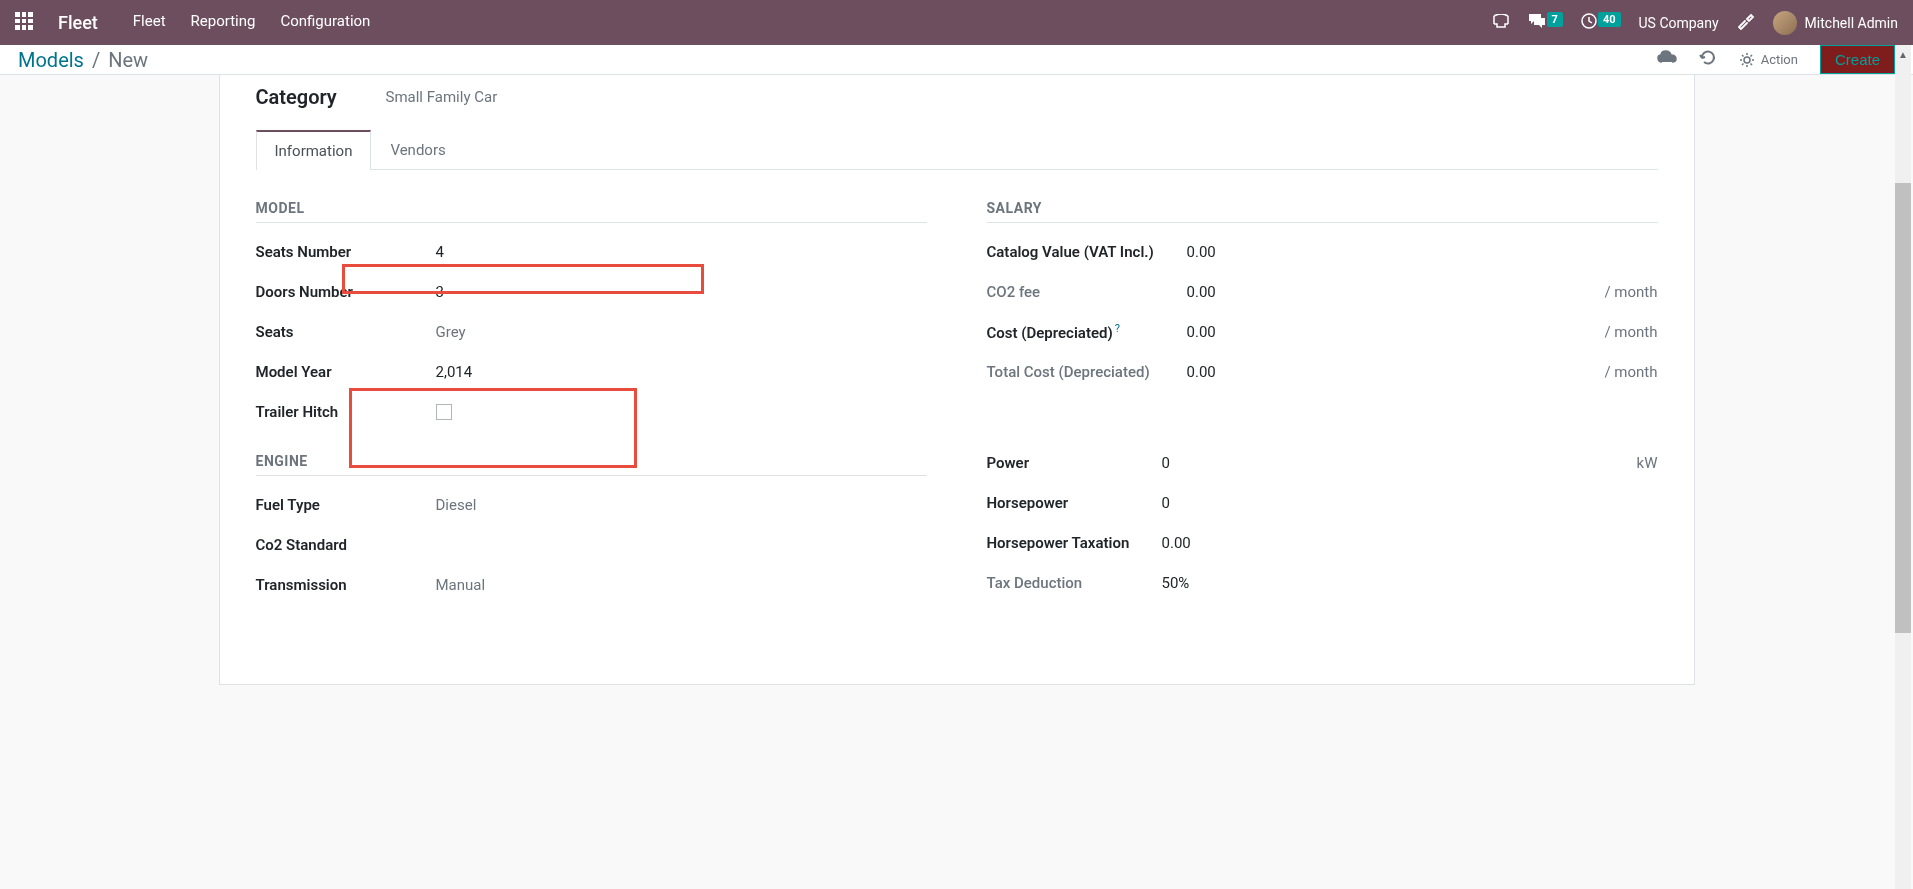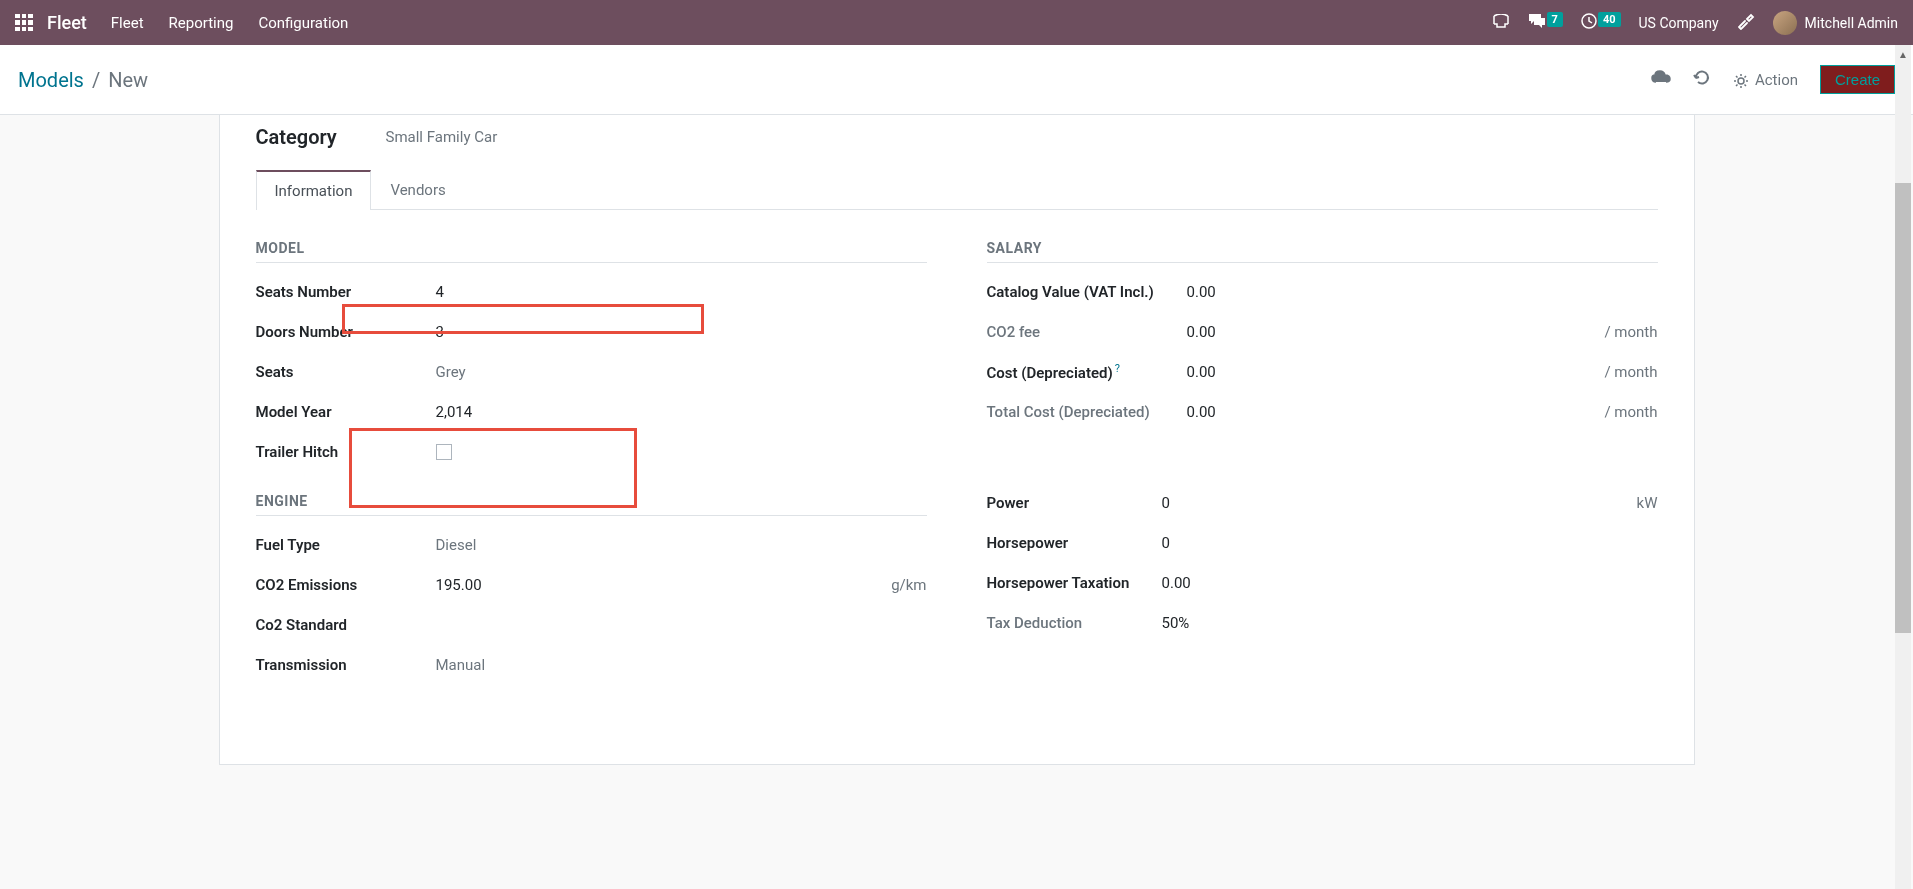--- a/index.html
+++ b/index.html
@@ -1,37 +1,37 @@
 <!DOCTYPE html>
 <html><head>
 <meta charset="utf-8">
 <style>
 * { box-sizing: border-box; margin: 0; padding: 0; }
 body { font-family: -apple-system, BlinkMacSystemFont, "Segoe UI", Roboto, "Helvetica Neue", Arial, sans-serif; font-size: 14px; color: #212529; background: #f9f9f9; }
 .topbar { background: #6d4e5e; color: #fff; height: 45px; display: flex; align-items: center; padding: 0 15px; }
-.topbar-left { display: flex; align-items: center; gap: 14px; }
+.topbar-left { display: flex; align-items: flex-start; gap: 25px; }
 .apps-icon { width: 18px; height: 18px; display: grid; grid-template-columns: repeat(3, 1fr); grid-template-rows: repeat(3, 1fr); gap: 2px; }
 .apps-icon span { background: #fff; }
 .app-title { font-size: 18px; font-weight: 500; }
 .topbar-menu { display: flex; gap: 25px; margin-left: 10px; }
 .topbar-menu a { color: #fff; text-decoration: none; font-size: 15px; }
 .topbar-right { margin-left: auto; display: flex; align-items: center; gap: 18px; }
 .topbar-icon { color: #fff; position: relative; font-size: 16px; }
 .badge { background: #00a09d; color: #fff; font-size: 11px; padding: 1px 5px; border-radius: 2px; position: relative; top: -6px; margin-left: -3px; font-weight: bold; }
 .avatar { width: 24px; height: 24px; border-radius: 50%; background: linear-gradient(135deg, #c9a581, #8b6f52); display: inline-block; }
 .topbar-user { display: flex; align-items: center; gap: 8px; }
 
-.controlbar { background: #fff; border-bottom: 1px solid #dee2e6; padding: 20px 18px; display: flex; align-items: center; }
+.controlbar { background: #fff; border-bottom: 1px solid #dee2e6; padding: 0 18px; display: flex; align-items: center; }
 .breadcrumb { font-size: 20px; display: flex; align-items: center; gap: 8px; }
 .breadcrumb a { color: #00748f; text-decoration: none; }
 .breadcrumb .sep { color: #6c757d; }
 .breadcrumb .current { color: #6c757d; }
 .controlbar-right { margin-left: auto; display: flex; align-items: center; gap: 22px; }
 .ctrl-icon { color: #6c757d; font-size: 16px; cursor: pointer; }
-.action-btn { color: #6c757d; font-size: 15px; cursor: pointer; display: flex; align-items: flex-end; gap: 6px; }
+.action-btn { color: #6c757d; font-size: 13px; cursor: pointer; display: flex; align-items: flex-start; gap: 6px; }
 .create-btn { border: 1px solid #00a09d; color: #00a09d; background: #7f1d1d; padding: 5px 14px; font-size: 15px; cursor: pointer; }
 
 .form-area { max-width: 1476px; margin: 0 auto; background: #fff; border: 1px solid #dee2e6; border-top: none; padding: 0 0 40px 0; position: relative; }
 .form-inner { padding: 10px 36px 0 36px; }
 
 .category-row { display: flex; align-items: center; margin-bottom: 20px; }
 .field-label { font-weight: 600; font-size: 20px; color: #212529; width: 130px; }
 .field-val { font-size: 15px; color: #6c757d; }
 
 .tabs { display: flex; border-bottom: 1px solid #dee2e6; margin-top: 10px; }
@@ -176,25 +176,20 @@
             <span class="label">Trailer Hitch</span>
             <span class="checkbox"></span>
           </div>
 
         <div class="section-header" style="margin-top:30px;">ENGINE</div>
         <div class="field-row">
             <span class="label">Fuel Type</span>
             <span class="value">Diesel</span>
           </div>
         <div class="field-row">
-            <span class="label">CO2 Emissions</span>
-            <span class="value dark">195.00</span>
-            <span class="unit">g/km</span>
-          </div>
-        <div class="field-row">
             <span class="label">Co2 Standard</span>
             <span class="value"></span>
           </div>
         <div class="field-row">
             <span class="label">Transmission</span>
             <span class="value">Manual</span>
           </div>
 
         <div class="highlight-box hb1"></div>
         <div class="highlight-box hb2"></div>

